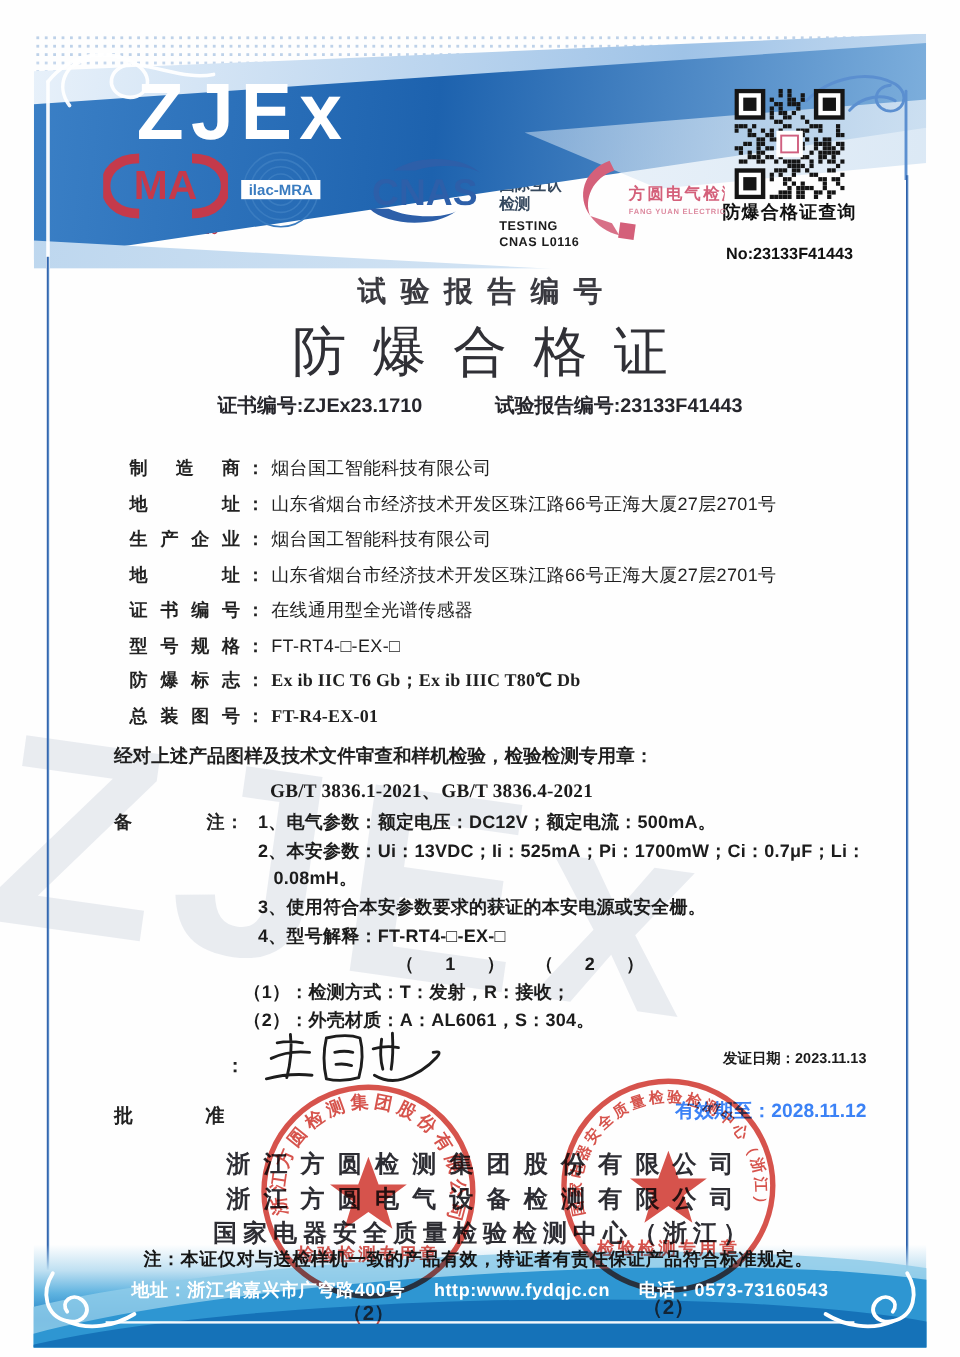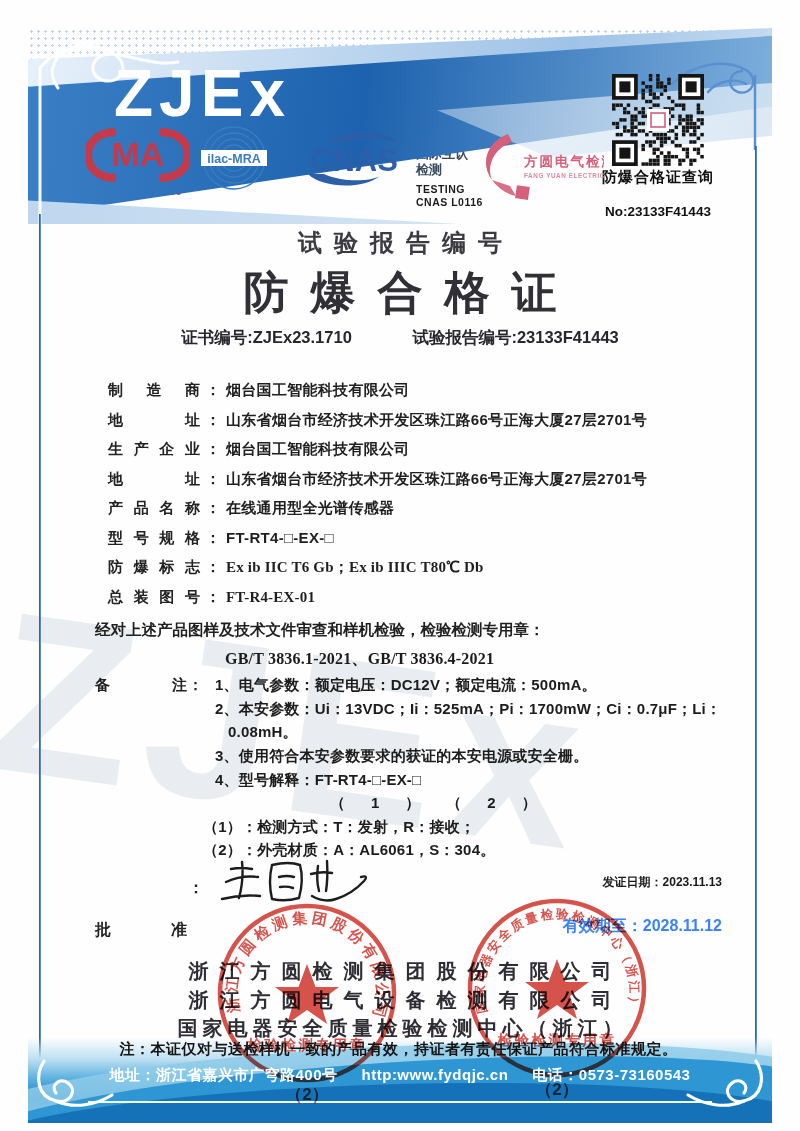--- a/index.html
+++ b/index.html
@@ -35,31 +35,31 @@
   .logos{z-index:3;}
   .cma-num{left:86px;top:184px;width:104px;text-align:center;font-size:12.5px;
            font-weight:700;color:#c43a4b;letter-spacing:.5px;}
   .cnas-block{left:416px;top:130px;font-size:13px;font-weight:700;color:#35485e;line-height:16px;}
   .cnas-sub{margin-top:5px;font-size:10.5px;color:#1c1c1c;line-height:13px;letter-spacing:.5px;}
   .qr-cap{left:596px;top:168px;width:124px;text-align:center;font-size:15px;font-weight:700;color:#111;letter-spacing:1px;}
   .qr-num{left:596px;top:204px;width:124px;text-align:center;font-size:13.5px;font-weight:700;color:#111;}
   
   .subtitle{left:0;top:227px;width:100%;text-align:center;font-size:24px;font-weight:700;
             letter-spacing:12px;padding-left:12px;box-sizing:border-box;color:#3a3a40;z-index:3;}
-  .title{left:0;top:263px;width:100%;text-align:center;font-size:45px;font-weight:700;
+  .title{left:0;top:263px;width:100%;text-align:center;font-size:45px;font-weight:400;
          letter-spacing:22px;padding-left:22px;box-sizing:border-box;color:#303036;z-index:3;}
   .certline{left:0;top:327px;width:100%;text-align:center;font-size:16.5px;font-weight:700;color:#26262c;z-index:3;}
   .certline span{margin:0 28px;}
   
   .fields{left:108px;top:381px;right:40px;z-index:3;}
   .frow{display:flex;align-items:baseline;height:29.5px;font-size:15px;}
   .flabel{display:inline-block;width:92px;font-weight:700;color:#222;
           text-align:justify;text-align-last:justify;}
   .fcolon{width:26px;text-align:center;font-weight:700;}
-  .fval{font-weight:700;color:#1f1f1f;letter-spacing:.3px;}
+  .fval{font-weight:400;color:#1f1f1f;letter-spacing:.3px;}
   .serif{font-family:"Liberation Serif",serif;font-weight:600;letter-spacing:.2px;}
   
   .statement{left:95px;top:620px;font-size:15.5px;font-weight:600;color:#1f1f1f;z-index:3;}
   .standards{left:225px;top:649px;font-size:16px;z-index:3;color:#1b1b1b;}
   .rlabel{left:95px;top:676px;width:92px;font-size:15px;font-weight:700;
           text-align:justify;text-align-last:justify;z-index:3;}
   .rcolon{left:188px;top:676px;font-size:15px;font-weight:700;z-index:3;}
   .rline{font-size:15px;font-weight:600;color:#1c1c1c;z-index:3;letter-spacing:.2px;}
   .r1{left:215px;top:676px;} .r2{left:215px;top:700px;} .r3{left:228px;top:723px;}
   .r4{left:215px;top:747px;} .r5{left:215px;top:771px;} .r6{left:330px;top:794px;letter-spacing:26px;}
@@ -397,21 +397,21 @@
       <span class="flabel">生产企业</span>
       <span class="fcolon">：</span>
       <span class="fval">烟台国工智能科技有限公司</span>
     </div>
     <div class="frow">
       <span class="flabel">地址</span>
       <span class="fcolon">：</span>
       <span class="fval">山东省烟台市经济技术开发区珠江路66号正海大厦27层2701号</span>
     </div>
     <div class="frow">
-      <span class="flabel">产品名称</span>
+      <span class="flabel">证书编号</span>
       <span class="fcolon">：</span>
       <span class="fval">在线通用型全光谱传感器</span>
     </div>
     <div class="frow">
       <span class="flabel">型号规格</span>
       <span class="fcolon">：</span>
       <span class="fval">FT-RT4-□-EX-□</span>
     </div>
     <div class="frow">
       <span class="flabel">防爆标志</span>

